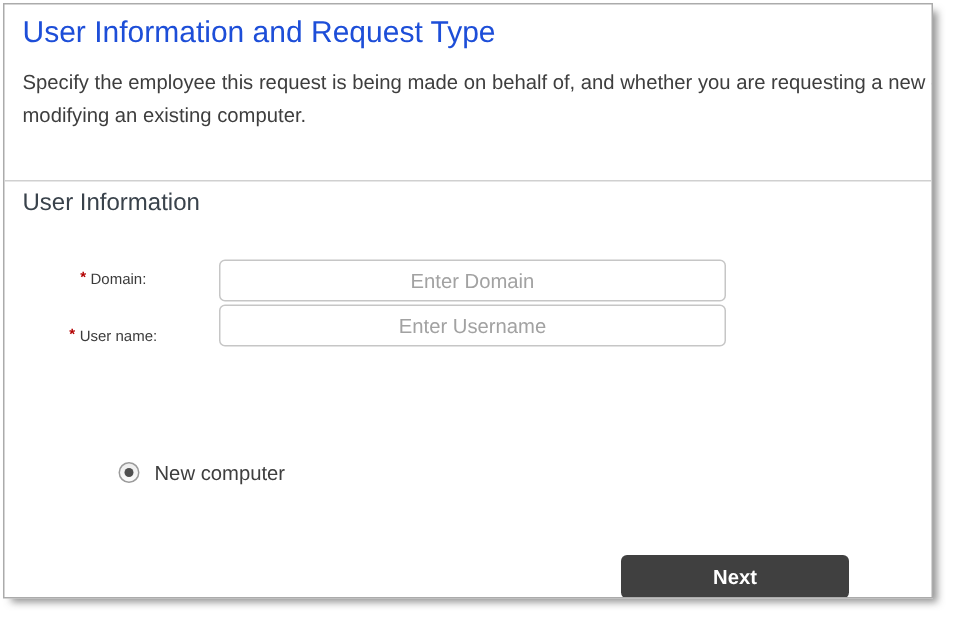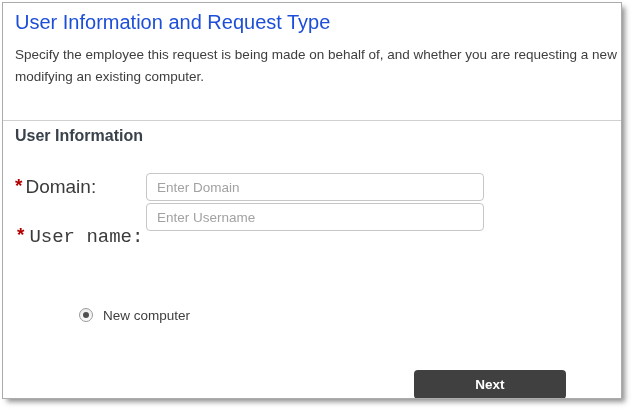--- a/index.html
+++ b/index.html
@@ -47,33 +47,33 @@
     position: absolute;
     left: 0;
     right: 0;
     top: 117px;
     border-top: 1px solid #d0d0d0;
   }
   .section-heading {
     position: absolute;
     left: 12px;
     font-size: 16px;
-    font-weight: 700;
+    font-weight: 400;
     color: #39424b;
     white-space: nowrap;
   }
   .heading-user-info { top: 124px; }
   .heading-request-type { top: 262px; }
 
   .field-label {
     position: absolute;
     left: 12px;
     width: 121px;
-    text-align: left;
-    font-size: 19px;
+    text-align: center;
+    font-size: 10px;
     color: #3b3b3b;
     line-height: 28px;
     white-space: nowrap;
   }
   .req {
     color: #b30000;
     font-weight: 700;
     margin-right: 3px;
     position: relative;
     top: -1px;
@@ -84,25 +84,26 @@
     width: 338px;
     height: 28px;
     box-sizing: border-box;
     border: 1px solid #c6c6c6;
     border-radius: 4px;
     padding: 0 10px;
     font-family: "Liberation Sans", sans-serif;
     font-size: 13.5px;
     color: #444444;
     outline: none;
+    text-align: center;
   }
   .text-input::placeholder { color: #a2a2a2; opacity: 1; }
   .row-domain-label   { top: 170px; }
   .row-domain-input   { top: 170px; }
-  .row-username-label { top: 220px; font-family: Liberation Mono, monospace; }
+  .row-username-label { top: 208px; }
   .row-username-input { top: 200px; }
 
   .radio-row {
     position: absolute;
     left: 76px;
     height: 16px;
     display: flex;
     align-items: center;
     cursor: default;
   }

